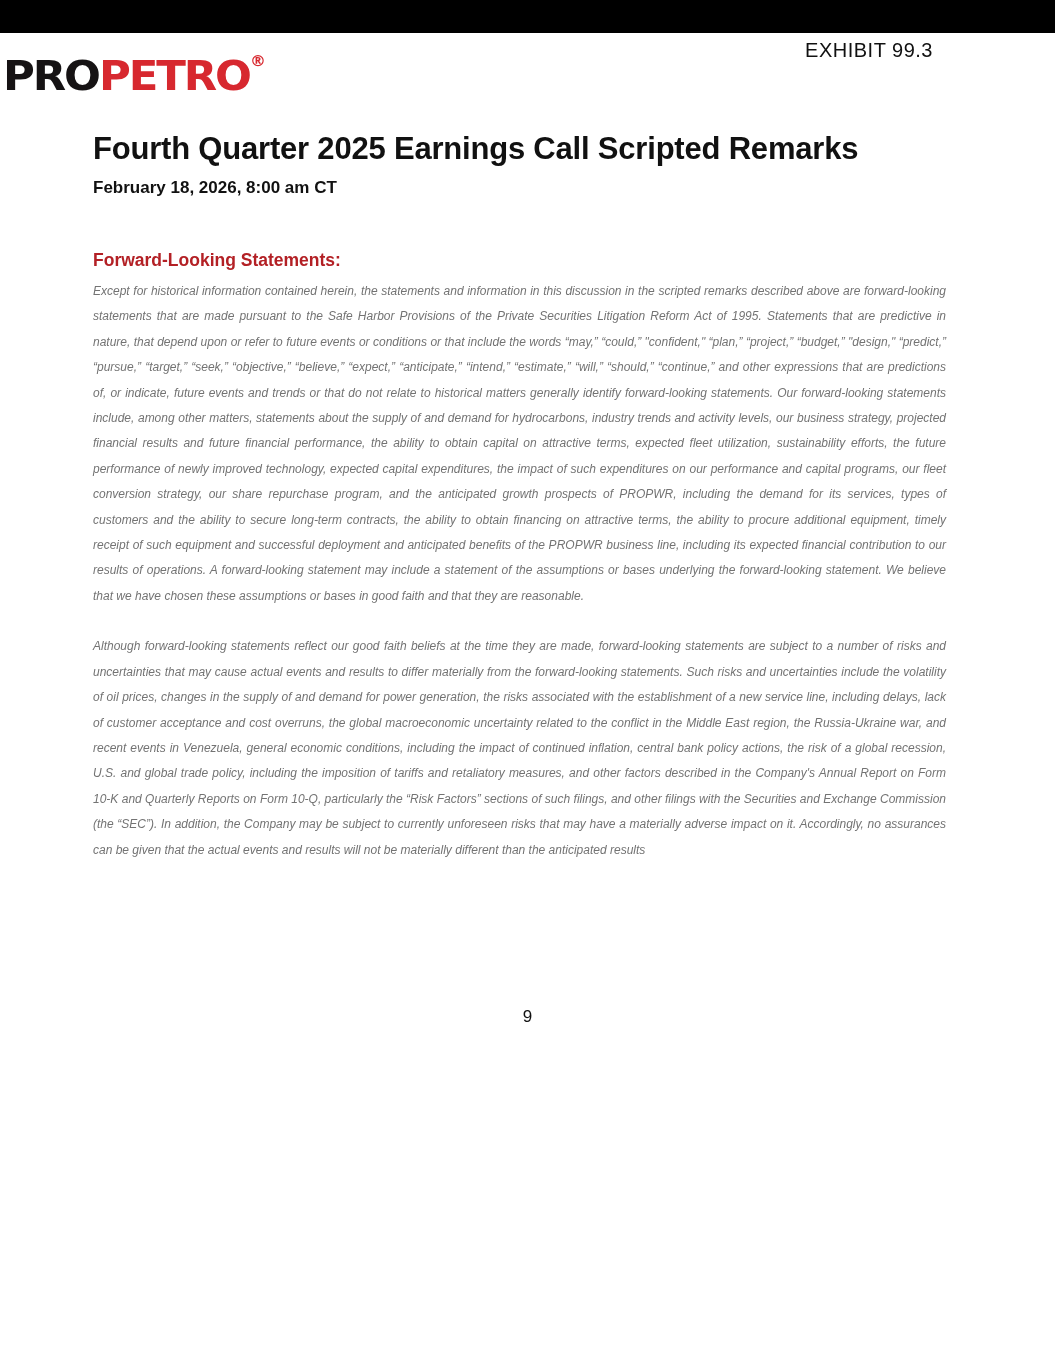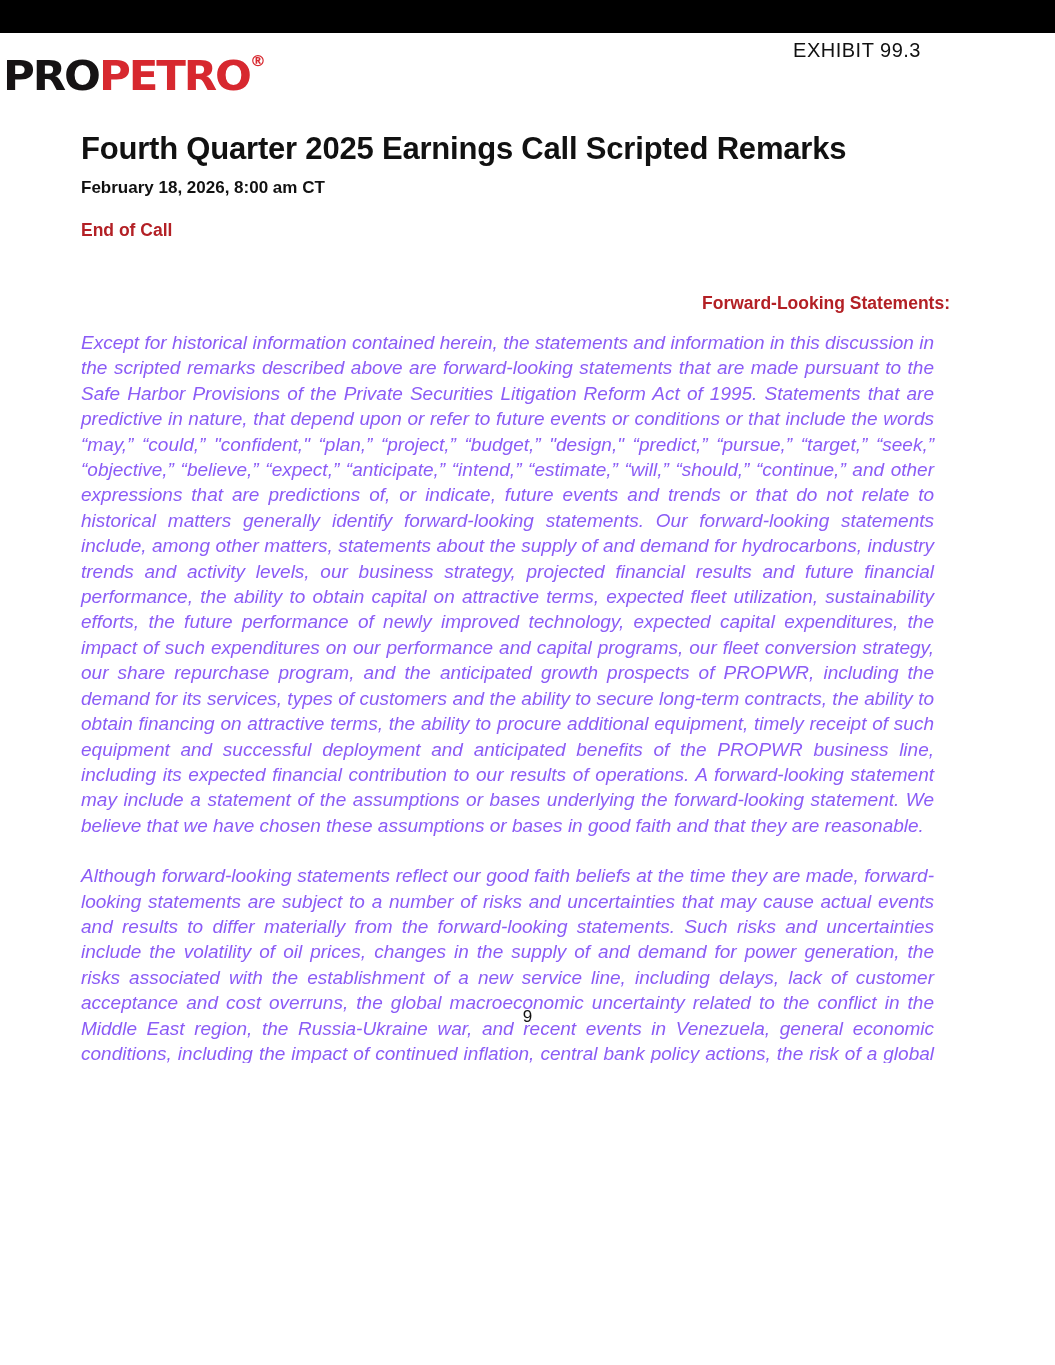--- a/index.html
+++ b/index.html
@@ -39,30 +39,30 @@
   .logo .petro { color: #d7282f; }
   .logo .reg {
     color: #d7282f;
     font-size: 15px;
     letter-spacing: 0;
     vertical-align: 24px;
   }
   .exhibit {
     position: absolute;
     top: 38px;
-    right: 134px;
+    right: 122px;
     font-size: 20px;
     line-height: 24px;
     color: #111111;
     letter-spacing: 0.5px;
   }
   .content {
     position: absolute;
     top: 0;
-    left: 81px;
+    left: 93px;
     width: 869px;
   }
   .title {
     margin: 131px 0 0 0;
     font-size: 31px;
     line-height: 35px;
     font-weight: bold;
     color: #111111;
     letter-spacing: -0.2px;
   }
@@ -73,27 +73,27 @@
     font-weight: bold;
     color: #111111;
   }
   .red-heading {
     font-size: 17.5px;
     line-height: 21px;
     font-weight: bold;
     color: #b32025;
   }
   .end-of-call { margin: 22px 0 0 0; }
-  .fls-heading { margin: 52px 0 16px 0; text-align: right; }
+  .fls-heading { margin: 52px 0 8px 0; }
   .body-text {
     margin: 3px 16px 0 0;
-    font-size: 19px;
+    font-size: 12px;
     line-height: 25.4px;
     font-style: italic;
-    color: #8b5cf6;
+    color: #737373;
     text-align: justify;
     text-justify: inter-word;
   }
   .para2 { margin-top: 25px; }
   .page-number {
     position: absolute;
     bottom: 36px;
     left: 0;
     width: 1055px;
     text-align: center;
@@ -112,21 +112,20 @@
     <span class="pro">PRO</span><span class="petro">PETRO</span><span class="reg">®</span>
   </div>
 
   <div class="exhibit">EXHIBIT 99.3</div>
 
   <div class="content">
     <h1 class="title">Fourth Quarter 2025 Earnings Call Scripted Remarks</h1>
 
     <p class="datetime">February 18, 2026, 8:00 am CT</p>
 
-    <p class="red-heading end-of-call">End of Call</p>
 
     <p class="red-heading fls-heading">Forward-Looking Statements:</p>
 
     <p class="body-text para1">Except for historical information contained herein, the statements and information in this discussion in the scripted remarks described above are forward-looking statements that are made pursuant to the Safe Harbor Provisions of the Private Securities Litigation Reform Act of 1995. Statements that are predictive in nature, that depend upon or refer to future events or conditions or that include the words “may,” “could,” "confident," “plan,” “project,” “budget,” "design," “predict,” “pursue,” “target,” “seek,” “objective,” “believe,” “expect,” “anticipate,” “intend,” “estimate,” “will,” “should,” “continue,” and other expressions that are predictions of, or indicate, future events and trends or that do not relate to historical matters generally identify forward-looking statements. Our forward-looking statements include, among other matters, statements about the supply of and demand for hydrocarbons, industry trends and activity levels, our business strategy, projected financial results and future financial performance, the ability to obtain capital on attractive terms, expected fleet utilization, sustainability efforts, the future performance of newly improved technology, expected capital expenditures, the impact of such expenditures on our performance and capital programs, our fleet conversion strategy, our share repurchase program, and the anticipated growth prospects of PROPWR, including the demand for its services, types of customers and the ability to secure long-term contracts, the ability to obtain financing on attractive terms, the ability to procure additional equipment, timely receipt of such equipment and successful deployment and anticipated benefits of the PROPWR business line, including its expected financial contribution to our results of operations. A forward-looking statement may include a statement of the assumptions or bases underlying the forward-looking statement. We believe that we have chosen these assumptions or bases in good faith and that they are reasonable.</p>
 
     <p class="body-text para2">Although forward-looking statements reflect our good faith beliefs at the time they are made, forward-looking statements are subject to a number of risks and uncertainties that may cause actual events and results to differ materially from the forward-looking statements. Such risks and uncertainties include the volatility of oil prices, changes in the supply of and demand for power generation, the risks associated with the establishment of a new service line, including delays, lack of customer acceptance and cost overruns, the global macroeconomic uncertainty related to the conflict in the Middle East region, the Russia-Ukraine war, and recent events in Venezuela, general economic conditions, including the impact of continued inflation, central bank policy actions, the risk of a global recession, U.S. and global trade policy, including the imposition of tariffs and retaliatory measures, and other factors described in the Company's Annual Report on Form 10-K and Quarterly Reports on Form 10-Q, particularly the “Risk Factors” sections of such filings, and other filings with the Securities and Exchange Commission (the “SEC”). In addition, the Company may be subject to currently unforeseen risks that may have a materially adverse impact on it. Accordingly, no assurances can be given that the actual events and results will not be materially different than the anticipated results</p>
   </div>
 
   <div class="page-number">9</div>
 

